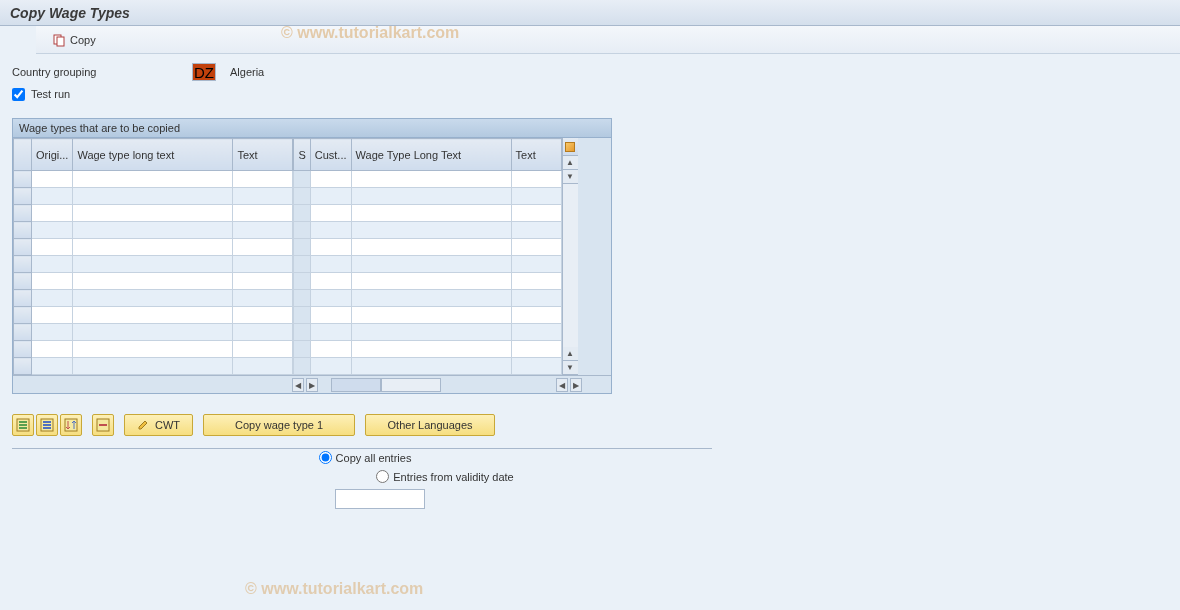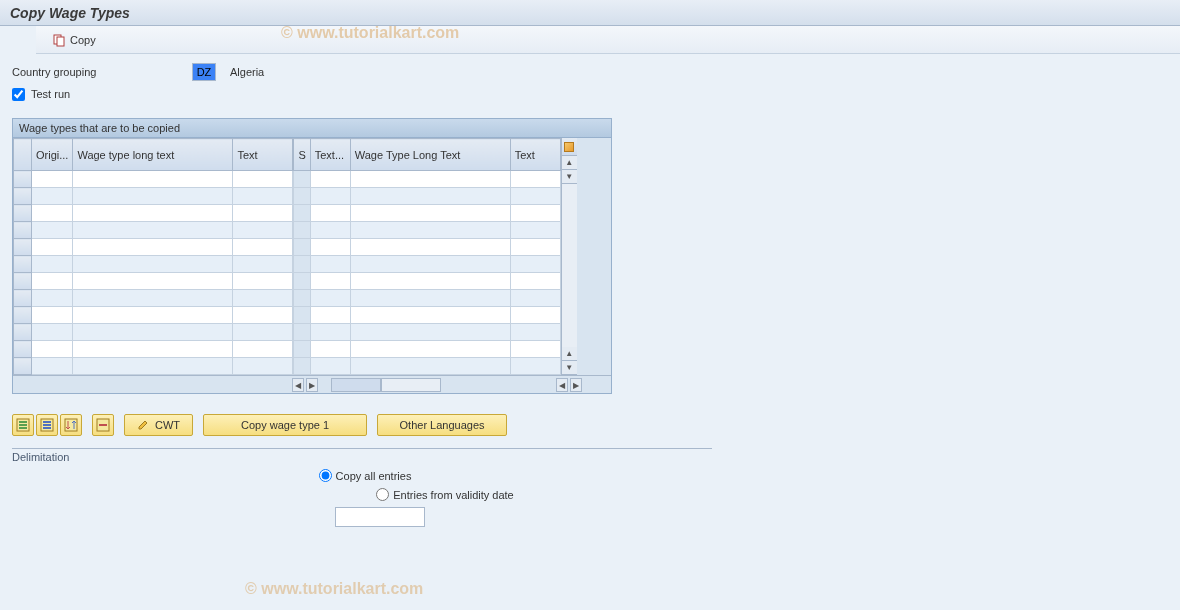--- a/index.html
+++ b/index.html
@@ -51,21 +51,21 @@
     pointer-events: none;
   }
   
   
   .content { padding: 8px 12px; }
   
   
   .form-row { display: flex; align-items: center; height: 20px; margin-bottom: 2px; }
   .form-row .label { width: 180px; }
   .form-row input[type="text"].sm {
-    width: 24px; height: 18px; border: 1px solid #a8b8cc; background: #3b82f6; font-size: 11px; text-align: center;
+    width: 24px; height: 18px; border: 1px solid #a8b8cc; background: #c2410c; font-size: 15px; text-align: center;
   }
   .form-row .desc { margin-left: 14px; }
   .form-row input[type="checkbox"] { margin-right: 6px; }
   .wt-group-box {
     width: 24px; height: 18px; border: 1px solid #a8b8cc; background: #e6edf5;
   }
   
   
   .table-group {
     width: 600px;
@@ -379,21 +379,21 @@
         <table class="grid">
           <colgroup>
             <col style="width:14px">
               <col style="width:40px">
               <col style="width:160px">
               <col style="width:50px">
           </colgroup>
           <thead>
             <tr>
               <th>S</th>
-              <th>Text...</th>
+              <th>Cust...</th>
               <th>Wage Type Long Text</th>
               <th>Text</th>
             </tr>
           </thead>
           <tbody>
 
           <tr>
                 <td class="status"></td>
                 <td class=""></td>
                 <td class=""></td>
@@ -536,31 +536,30 @@
     <div class="btn-gap"></div>
     <div class="btn">
       <span style="margin-right:6px">
         <svg width="12" height="12" viewBox="0 0 12 12">
           <path d="M2 10 L2 8 L8 2 L10 4 L4 10 Z" fill="#f0c040" stroke="#a07c20"></path>
         </svg>
       </span>
       <span>CWT</span>
     </div>
     <div class="btn-gap"></div>
-    <div class="btn" style="width:164px;justify-content:center">
+    <div class="btn" style="width:152px;justify-content:center">
       <span>Copy wage type 1</span>
     </div>
     <div class="btn-gap"></div>
     <div class="btn" style="width:130px;justify-content:center">
       <span>Other Languages</span>
     </div>
   </div>
 
   <div class="delim-group">
-    <div class="delim-title">Delimitation</div>
     <div class="delim-row">
       <label>
         <input type="radio" name="delim" checked="" style="">
         <span>Copy all entries</span>
       </label>
       <label class="opt2">
         <input type="radio" name="delim" style="">
         <span>Entries from validity date</span>
       </label>
       <input type="text" class="date" value="" style="">

